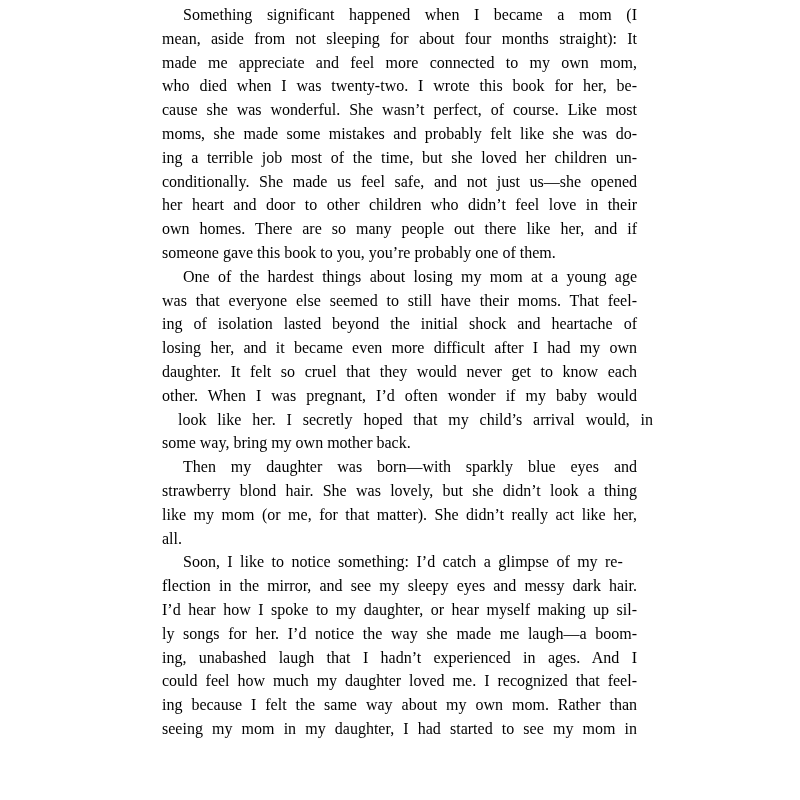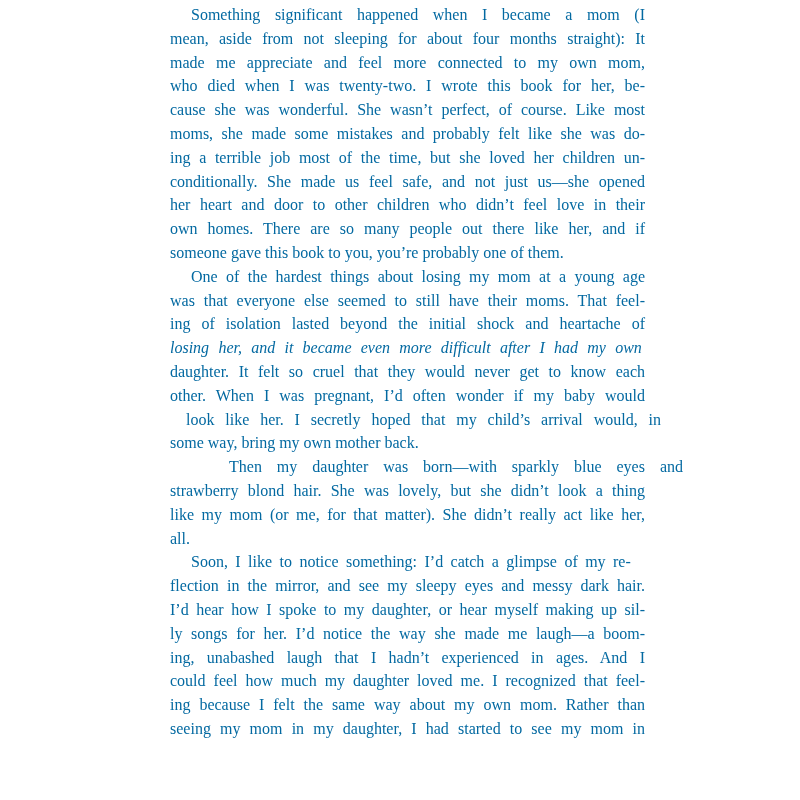--- a/index.html
+++ b/index.html
@@ -11,24 +11,24 @@
     overflow: hidden;
   }
   .book-page {
     position: relative;
     width: 800px;
     height: 800px;
     background: #ffffff;
   }
   .text-column {
     position: absolute;
-    left: 170px;
+    left: 162px;
     top: 3px;
     width: 475px;
-    color: #0369a1;
+    color: #000000;
     font-family: "Liberation Serif", "DejaVu Serif", serif;
     font-size: 16px;
     line-height: 23.8px;
   }
   .paragraph { margin: 0; }
   .line {
     white-space: nowrap;
     height: 23.8px;
   }
   .line.indent { padding-left: 21px; }
@@ -48,28 +48,28 @@
         <div class="line justify"><span style="word-spacing: 4.68269px;">ing a terrible job most of the time, but she loved her children un-</span></div>
         <div class="line justify"><span style="word-spacing: 5.65781px;">conditionally. She made us feel safe, and not just us—she opened</span></div>
         <div class="line justify"><span style="word-spacing: 5.47005px;">her heart and door to other children who didn’t feel love in their</span></div>
         <div class="line justify"><span style="word-spacing: 5.96875px;">own homes. There are so many people out there like her, and if</span></div>
         <div class="line"><span>someone gave this book to you, you’re probably one of them.</span></div>
       </div>
       <div class="paragraph">
         <div class="line indent justify"><span style="word-spacing: 4.35807px;">One of the hardest things about losing my mom at a young age</span></div>
         <div class="line justify"><span style="word-spacing: 4.83665px;">was that everyone else seemed to still have their moms. That feel-</span></div>
         <div class="line justify"><span style="word-spacing: 6.97813px; text-align: center;">ing of isolation lasted beyond the initial shock and heartache of</span></div>
-        <div class="line justify"><span style="word-spacing: 5.26562px; font-style: italic;">losing her, and it became even more difficult after I had my own</span></div>
+        <div class="line justify"><span style="word-spacing: 5.26562px;">losing her, and it became even more difficult after I had my own</span></div>
         <div class="line justify"><span style="word-spacing: 5.55729px;">daughter. It felt so cruel that they would never get to know each</span></div>
         <div class="line justify"><span style="word-spacing: 6.00568px;">other. When I was pregnant, I’d often wonder if my baby would</span></div>
         <div class="line justify"><span style="word-spacing: 6.86648px; margin-left: 16px;">look like her. I secretly hoped that my child’s arrival would, in</span></div>
         <div class="line"><span>some way, bring my own mother back.</span></div>
       </div>
       <div class="paragraph">
-        <div class="line indent justify"><span style="word-spacing: 10.9824px; margin-left: 38px;">Then my daughter was born—with sparkly blue eyes and</span></div>
+        <div class="line indent justify"><span style="word-spacing: 10.9824px;">Then my daughter was born—with sparkly blue eyes and</span></div>
         <div class="line justify"><span style="word-spacing: 5.28835px;">strawberry blond hair. She was lovely, but she didn’t look a thing</span></div>
         <div class="line justify"><span style="word-spacing: 3.52644px;">like my mom (or me, for that matter). She didn’t really act like her,</span></div>
         <div class="line"><span>all.</span></div>
       </div>
       <div class="paragraph">
         <div class="line indent justify"><span style="word-spacing: 3.4349px;">Soon, I like to notice something: I’d catch a glimpse of my re-</span></div>
         <div class="line justify"><span style="word-spacing: 4.09115px;">flection in the mirror, and see my sleepy eyes and messy dark hair.</span></div>
         <div class="line justify"><span style="word-spacing: 3.5024px;">I’d hear how I spoke to my daughter, or hear myself making up sil-</span></div>
         <div class="line justify"><span style="word-spacing: 4.66667px;">ly songs for her. I’d notice the way she made me laugh—a boom-</span></div>
         <div class="line justify"><span style="word-spacing: 8.34062px;">ing, unabashed laugh that I hadn’t experienced in ages. And I</span></div>

